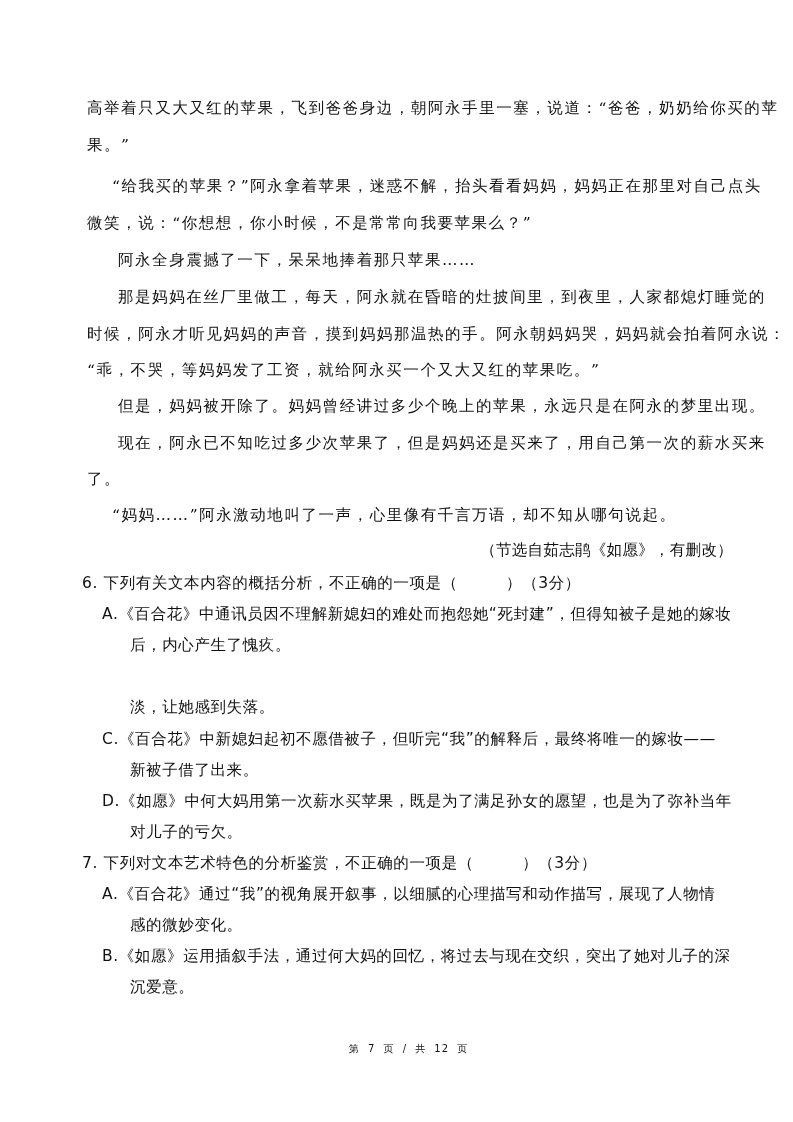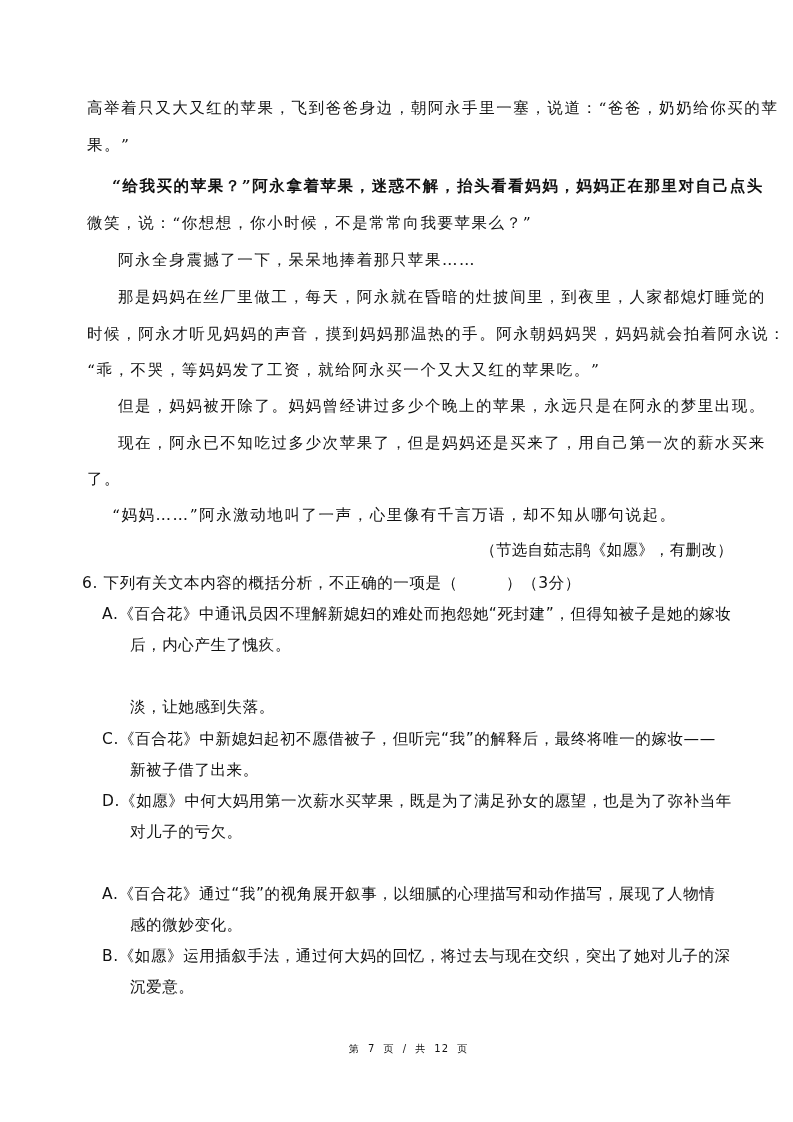--- a/index.html
+++ b/index.html
@@ -58,21 +58,21 @@
     }
   </style>
 </head>
 <body>
 
 <div class="page">
 
   <div class="line story" style="top:98px;">高举着只又大又红的苹果，飞到爸爸身边，朝阿永手里一塞，说道：“爸爸，奶奶给你买的苹</div>
   <div class="line story" style="top:135px;">果。”</div>
 
-  <div class="line story indent" style="top:176px; left:100px;font-weight:bold;">“给我买的苹果？”阿永拿着苹果，迷惑不解，抬头看看妈妈，妈妈正在那里对自己点头</div>
+  <div class="line story indent" style="top:176px; left:100px;">“给我买的苹果？”阿永拿着苹果，迷惑不解，抬头看看妈妈，妈妈正在那里对自己点头</div>
   <div class="line story" style="top:213px;">微笑，说：“你想想，你小时候，不是常常向我要苹果么？”</div>
 
   <div class="line story indent" style="top:250px;">阿永全身震撼了一下，呆呆地捧着那只苹果……</div>
 
   <div class="line story indent" style="top:287px;">那是妈妈在丝厂里做工，每天，阿永就在昏暗的灶披间里，到夜里，人家都熄灯睡觉的</div>
   <div class="line story" style="top:324px;">时候，阿永才听见妈妈的声音，摸到妈妈那温热的手。阿永朝妈妈哭，妈妈就会拍着阿永说：</div>
   <div class="line story" style="top:360px;">“乖，不哭，等妈妈发了工资，就给阿永买一个又大又红的苹果吃。”</div>
 
   <div class="line story indent" style="top:396px;">但是，妈妈被开除了。妈妈曾经讲过多少个晚上的苹果，永远只是在阿永的梦里出现。</div>
 
@@ -98,20 +98,24 @@
   <div class="line q opt" style="top:729px;">
     <span>C.</span><span>《百合花》中新媳妇起初不愿借被子，但听完“我”的解释后，最终将唯一的嫁妆——</span>
   </div>
   <div class="line q opt-cont" style="top:760px;">新被子借了出来。</div>
 
   <div class="line q opt" style="top:791px;">
     <span>D.</span><span>《如愿》中何大妈用第一次薪水买苹果，既是为了满足孙女的愿望，也是为了弥补当年</span>
   </div>
   <div class="line q opt-cont" style="top:822px;">对儿子的亏欠。</div>
 
+  <div class="line q" style="top:853px; left:70px;">
+    <span>7.</span>
+    <span>下列对文本艺术特色的分析鉴赏，不正确的一项是（　　　）（3分）</span>
+  </div>
 
   <div class="line q opt" style="top:884px;">
     <span>A.</span><span>《百合花》通过“我”的视角展开叙事，以细腻的心理描写和动作描写，展现了人物情</span>
   </div>
   <div class="line q opt-cont" style="top:915px;">感的微妙变化。</div>
 
   <div class="line q opt" style="top:946px;">
     <span>B.</span><span>《如愿》运用插叙手法，通过何大妈的回忆，将过去与现在交织，突出了她对儿子的深</span>
   </div>
   <div class="line q opt-cont" style="top:977px;">沉爱意。</div>

